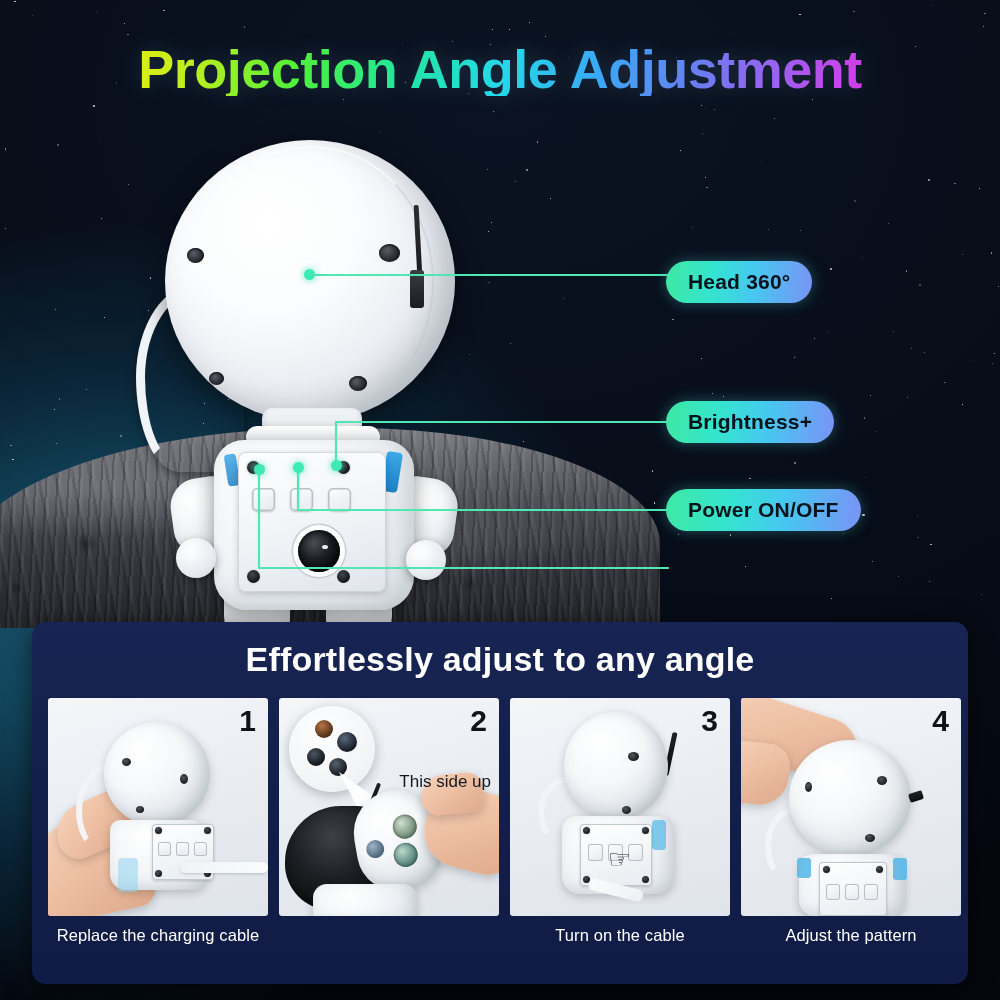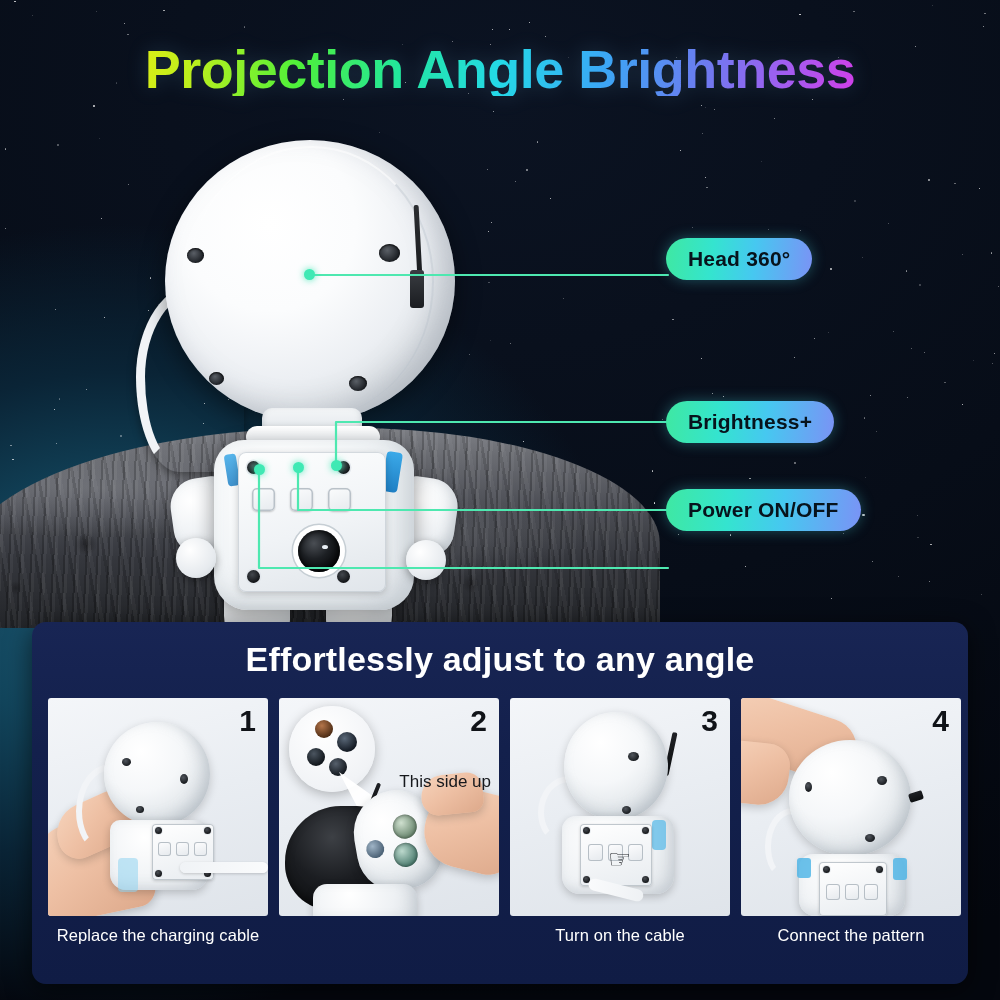--- a/index.html
+++ b/index.html
@@ -564,21 +564,21 @@
       <div class="star" style="left: 726.5px; top: 56.2px; width: 1.2px; height: 1.2px; opacity: 0.27;"></div>
       <div class="star" style="left: 961.6px; top: 253.6px; width: 1.2px; height: 1.2px; opacity: 0.39;"></div>
       <div class="star" style="left: 929.3px; top: 581.3px; width: 1.2px; height: 1.2px; opacity: 0.58;"></div>
       <div class="star" style="left: 617.4px; top: 605px; width: 1.2px; height: 1.2px; opacity: 0.62;"></div>
       <div class="star" style="left: 910.8px; top: 347.7px; width: 1.2px; height: 1.2px; opacity: 0.43;"></div>
       <div class="star" style="left: 526.4px; top: 508.2px; width: 1.2px; height: 1.2px; opacity: 0.56;"></div>
       <div class="star" style="left: 37px; top: 564.3px; width: 1.2px; height: 1.2px; opacity: 0.49;"></div>
     </div>
   <div class="moon-ground"></div>
 
-  <div class="title">Projection Angle Brightness</div>
+  <div class="title">Projection Angle Adjustment</div>
 
   <div class="astro">
     <div class="cable"></div>
 
     <div class="arm arm-l"></div>
     <div class="arm arm-r"></div>
 
     <div class="leg leg-l"></div>
     <div class="leg leg-r"></div>
 
@@ -626,21 +626,21 @@
 
         <path d="M 259 470 L 259 568 L 668 568"></path>
       </g>
     </svg>
 
     <div class="dot" style="left:304px;top:269px;"></div>
     <div class="dot" style="left:331px;top:460px;"></div>
     <div class="dot" style="left:293px;top:462px;"></div>
     <div class="dot" style="left:254px;top:464px;"></div>
 
-    <div class="pill" style="left:666px;top:238px;">Head 360°</div>
+    <div class="pill" style="left:666px;top:261px;">Head 360°</div>
     <div class="pill" style="left:666px;top:489px;">Power ON/OFF</div>
     <div class="pill" style="left:666px;top:401px;">Brightness+</div>
   </div>
 
   <div class="banner">
     <div class="banner-title">Effortlessly adjust to any angle</div>
 
     <div class="tiles">
 
       <div class="tile">
@@ -740,18 +740,18 @@
           <div style="position:absolute;left:56px;top:160px;width:14px;height:20px;background:#49b3e6;border-radius:3px;opacity:.8;"></div>
           <div style="position:absolute;left:152px;top:160px;width:14px;height:22px;background:#49b3e6;border-radius:3px;opacity:.8;"></div>
           <div class="m-panel" style="left:78px;top:164px;width:68px;height:54px;">
             <div class="m-btn" style="left:7px;top:22px;width:14px;height:16px;"></div>
             <div class="m-btn" style="left:26px;top:22px;width:14px;height:16px;"></div>
             <div class="m-btn" style="left:45px;top:22px;width:14px;height:16px;"></div>
             <div class="m-screw" style="left:4px;top:4px;"></div>
             <div class="m-screw" style="left:57px;top:4px;"></div>
           </div>
         </div>
-        <div class="tile-cap">Connect the pattern</div>
+        <div class="tile-cap">Adjust the pattern</div>
       </div>
 
     </div>
   </div>
 </div>
 
 </body></html>

